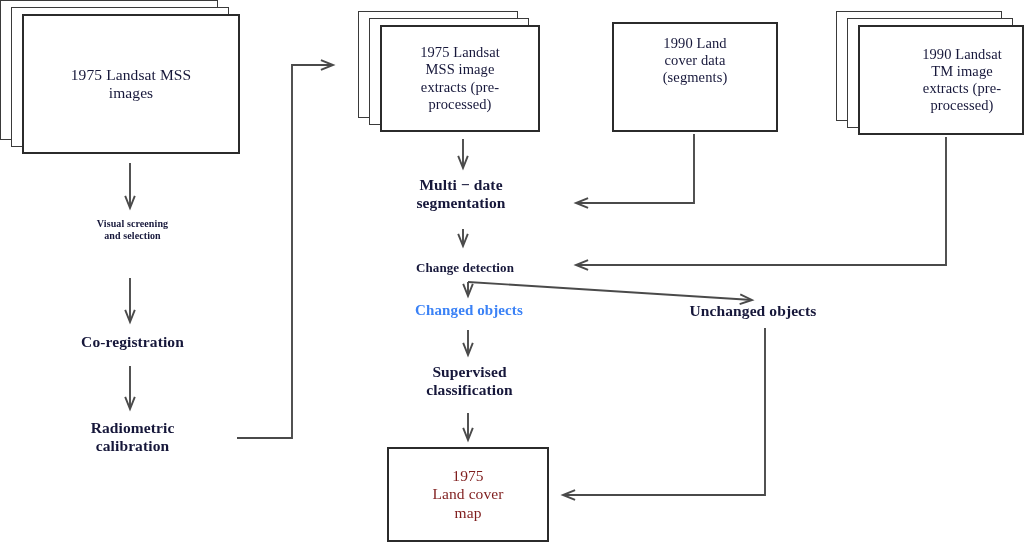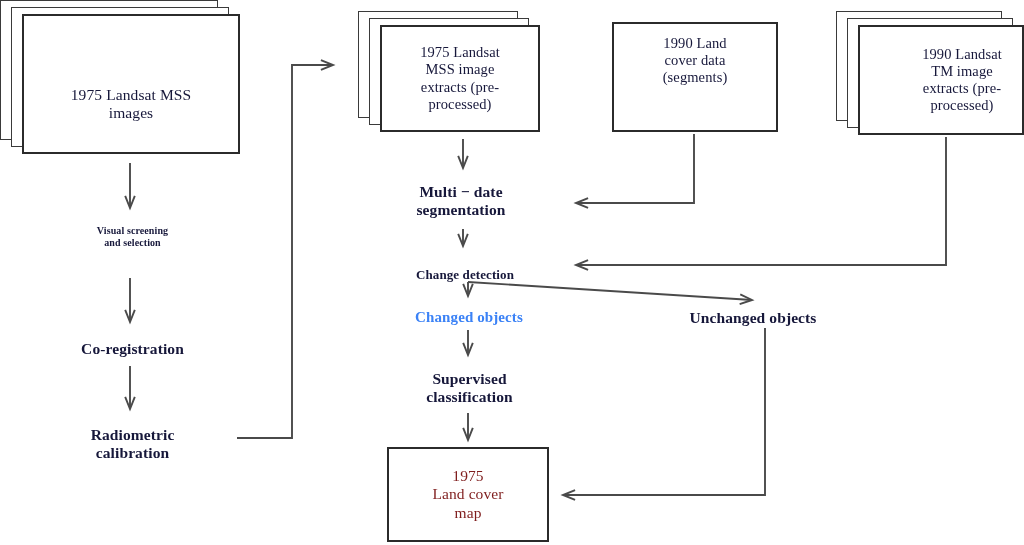--- a/index.html
+++ b/index.html
@@ -18,21 +18,21 @@
   .boxtext{position:absolute;display:flex;align-items:center;
         justify-content:center;text-align:center;box-sizing:border-box;
         font-weight:normal;color:#16173a;line-height:1.18;
         letter-spacing:.1px;padding:2px 6px;}
 
   .plainbox{position:absolute;box-sizing:border-box;background:#fff;
         border:2px solid #2b2b2b;}
 
   .label{position:absolute;text-align:center;font-weight:bold;
         color:#16173a;line-height:1.18;letter-spacing:.1px;
-        white-space:pre-line;margin-top:7px;}
+        white-space:pre-line;}
 </style>
 </head>
 <body>
 
 <div id="stage">
   <svg id="wires" viewBox="0 0 1024 545" xmlns="http://www.w3.org/2000/svg">
       <g>
         <polyline points="130,163 130,208" fill="none" stroke="#4a4a4a" stroke-width="1.9" stroke-linejoin="miter" shape-rendering="geometricPrecision"></polyline>
         <polyline points="125.17803389763122,195.92735973750536 130,208 134.82196610236878,195.92735973750536" fill="none" stroke="#4a4a4a" stroke-width="1.9"></polyline>
       </g>
@@ -83,21 +83,21 @@
       <g>
         <polyline points="765,328 765,495 563,495" fill="none" stroke="#4a4a4a" stroke-width="1.9" stroke-linejoin="miter" shape-rendering="geometricPrecision"></polyline>
         <polyline points="575.0726402624946,490.1780338976312 563,495 575.0726402624946,499.8219661023688" fill="none" stroke="#4a4a4a" stroke-width="1.9"></polyline>
       </g>
     </svg>
   <div id="nodes">
       <div class="node stackbox" style="left: 0px; top: 0px; width: 1024px; height: 545px; pointer-events: none;">
         <div class="layer" style="left: 0px; top: 0px; width: 218px; height: 140px; border-color: rgb(58, 58, 58);"></div>
         <div class="layer" style="left: 11px; top: 7px; width: 218px; height: 140px; border-color: rgb(58, 58, 58);"></div>
         <div class="layer front" style="left: 22px; top: 14px; width: 218px; height: 140px; border-color: rgb(43, 43, 43);"></div>
-        <div class="boxtext" style="left: 22px; top: 14px; width: 218px; height: 140px; font-size: 15.5px; color: rgb(22, 23, 58); white-space: pre-line; margin-top: 20px;">1975 Landsat MSS
+        <div class="boxtext" style="left: 22px; top: 14px; width: 218px; height: 140px; font-size: 15.5px; color: rgb(22, 23, 58); white-space: pre-line;">1975 Landsat MSS
 images</div>
       </div>
       <div class="label" style="left: 45px; top: 218px; width: 175px; font-size: 10px; color: rgb(22, 23, 58);">Visual screening
 and selection</div>
       <div class="label" style="left: 45px; top: 333px; width: 175px; font-size: 15.5px; color: rgb(22, 23, 58);">Co-registration</div>
       <div class="label" style="left: 45px; top: 419px; width: 175px; font-size: 15.5px; color: rgb(22, 23, 58);">Radiometric
 calibration</div>
       <div class="node stackbox" style="left: 0px; top: 0px; width: 1024px; height: 545px; pointer-events: none;">
         <div class="layer" style="left: 358px; top: 11px; width: 160px; height: 107px; border-color: rgb(58, 58, 58);"></div>
         <div class="layer" style="left: 369px; top: 18px; width: 160px; height: 107px; border-color: rgb(58, 58, 58);"></div>

